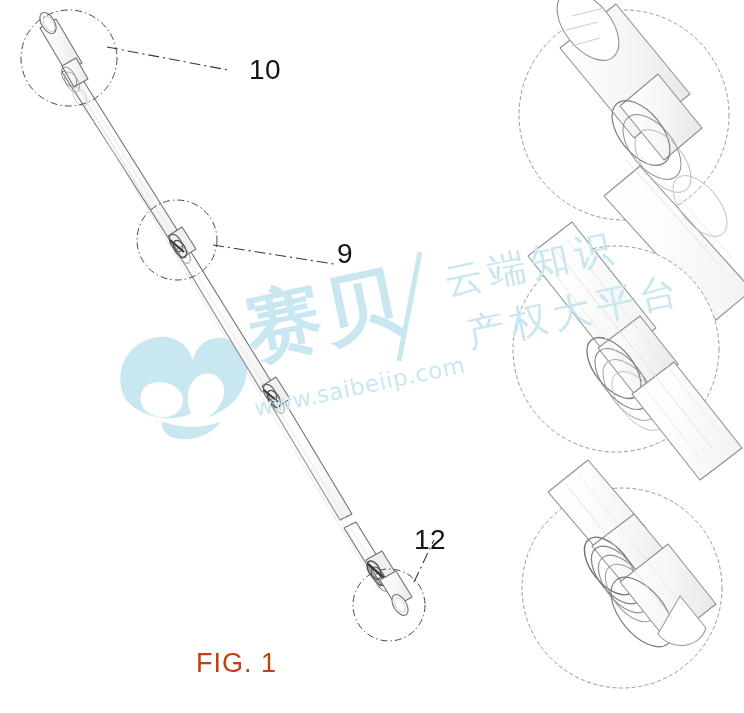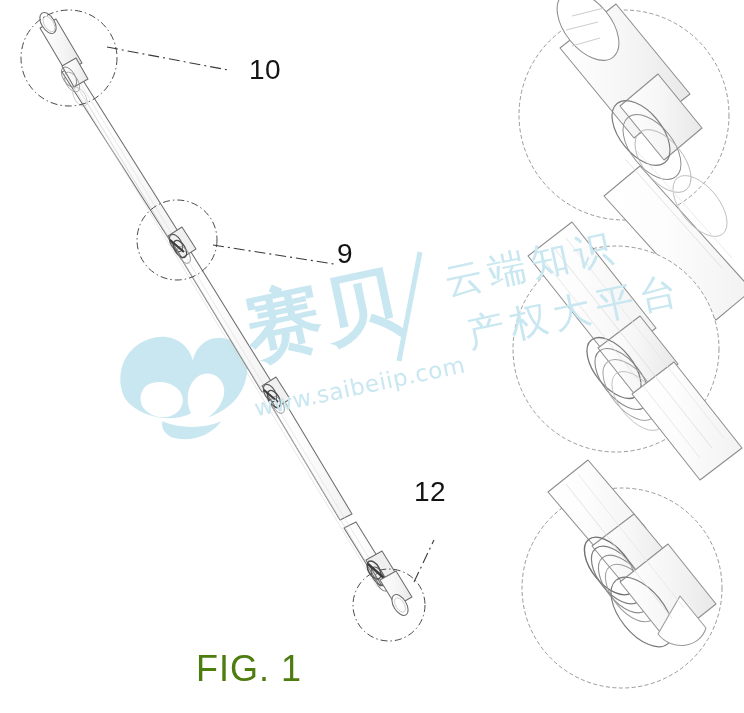--- a/index.html
+++ b/index.html
@@ -29,29 +29,29 @@
     font-family: "Liberation Sans", sans-serif;
     font-size: 28px;
     font-weight: 400;
     color: #141414;
     letter-spacing: 0.5px;
     white-space: nowrap;
     user-select: none;
   }
   #label-10 { left: 230px; top: 54px; margin-left: 19px; }
   #label-11 { left: 337px; top: 238px; }
-  #label-12 { left: 414px; top: 476px; }
+  #label-12 { left: 414px; top: 524px; }
   #figure-caption {
     position: absolute;
     left: 196px;
     top: 648px;
     font-family: "Liberation Sans", sans-serif;
-    font-size: 36px;
-    font-weight: 400;
-    color: #4d7c0f;
+    font-size: 27px;
+    font-weight: 400;
+    color: #c2410c;
     letter-spacing: 1px;
     white-space: nowrap;
     user-select: none;
   }
   .wm-text {
     position: absolute;
     color: #c9e7f1;
     font-family: "DejaVu Sans", sans-serif;
     white-space: nowrap;
     user-select: none;

